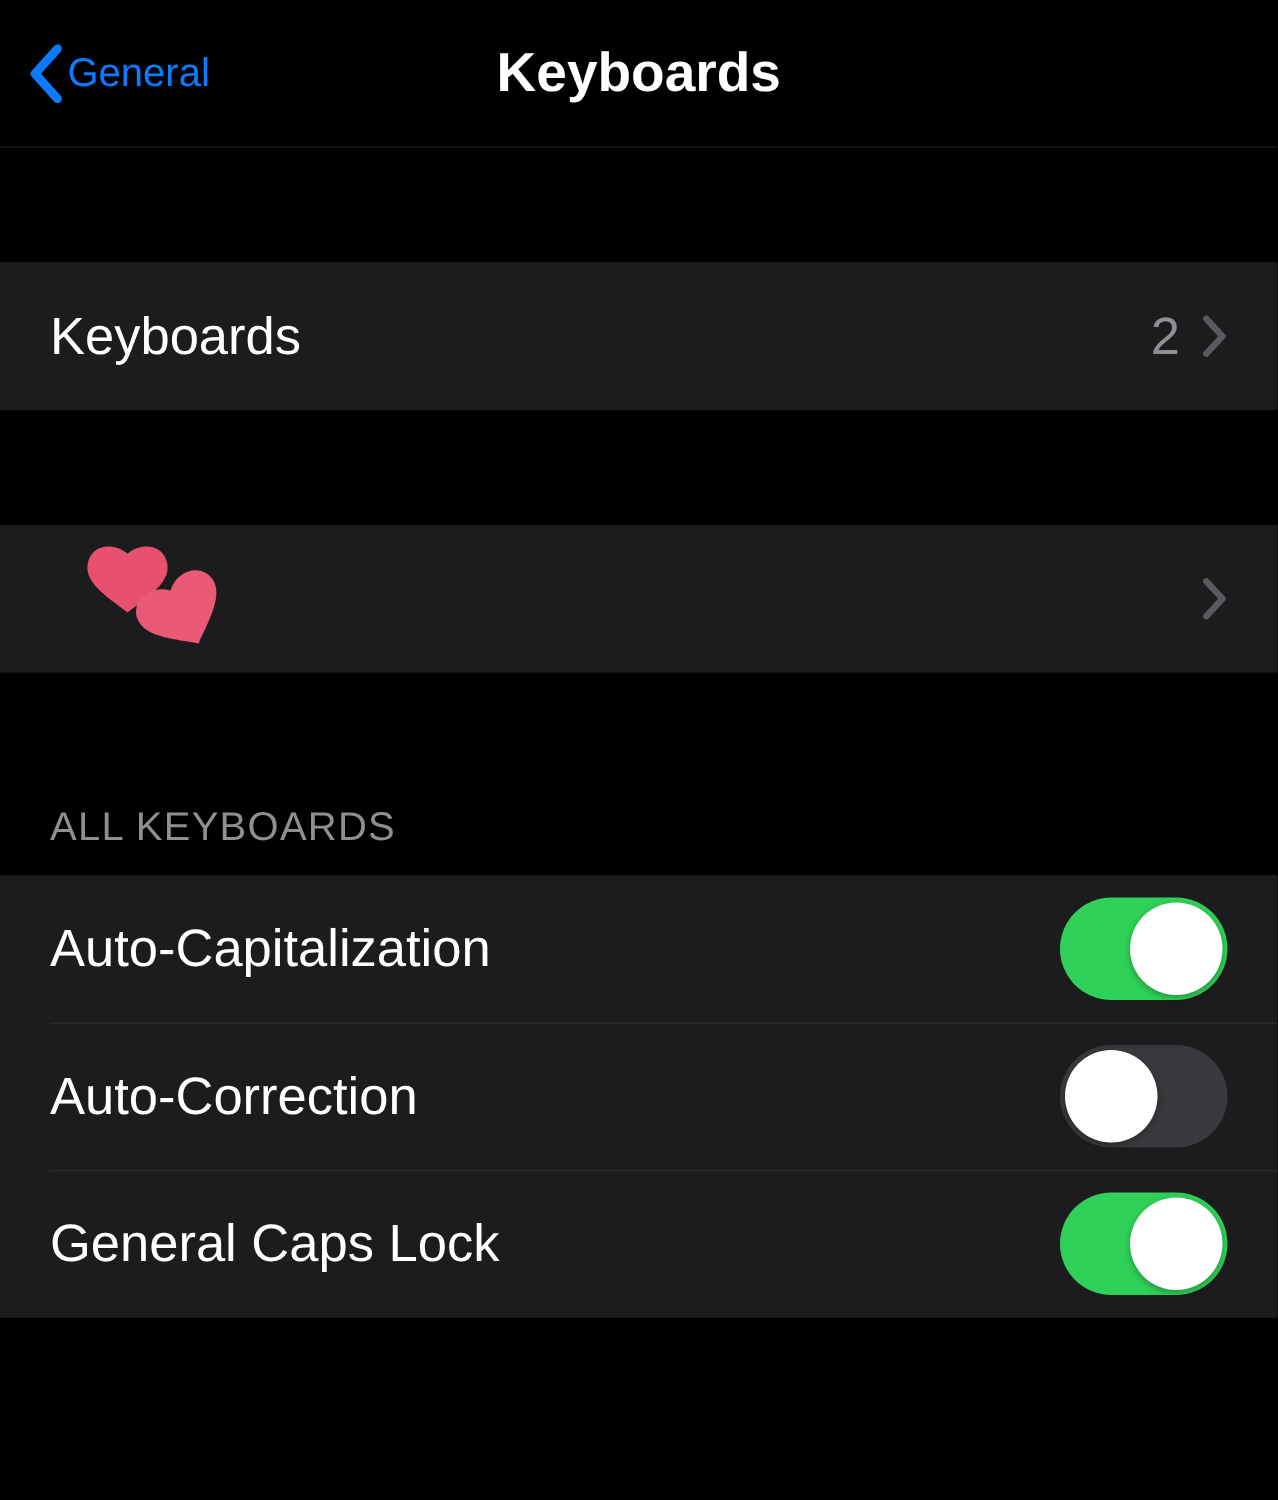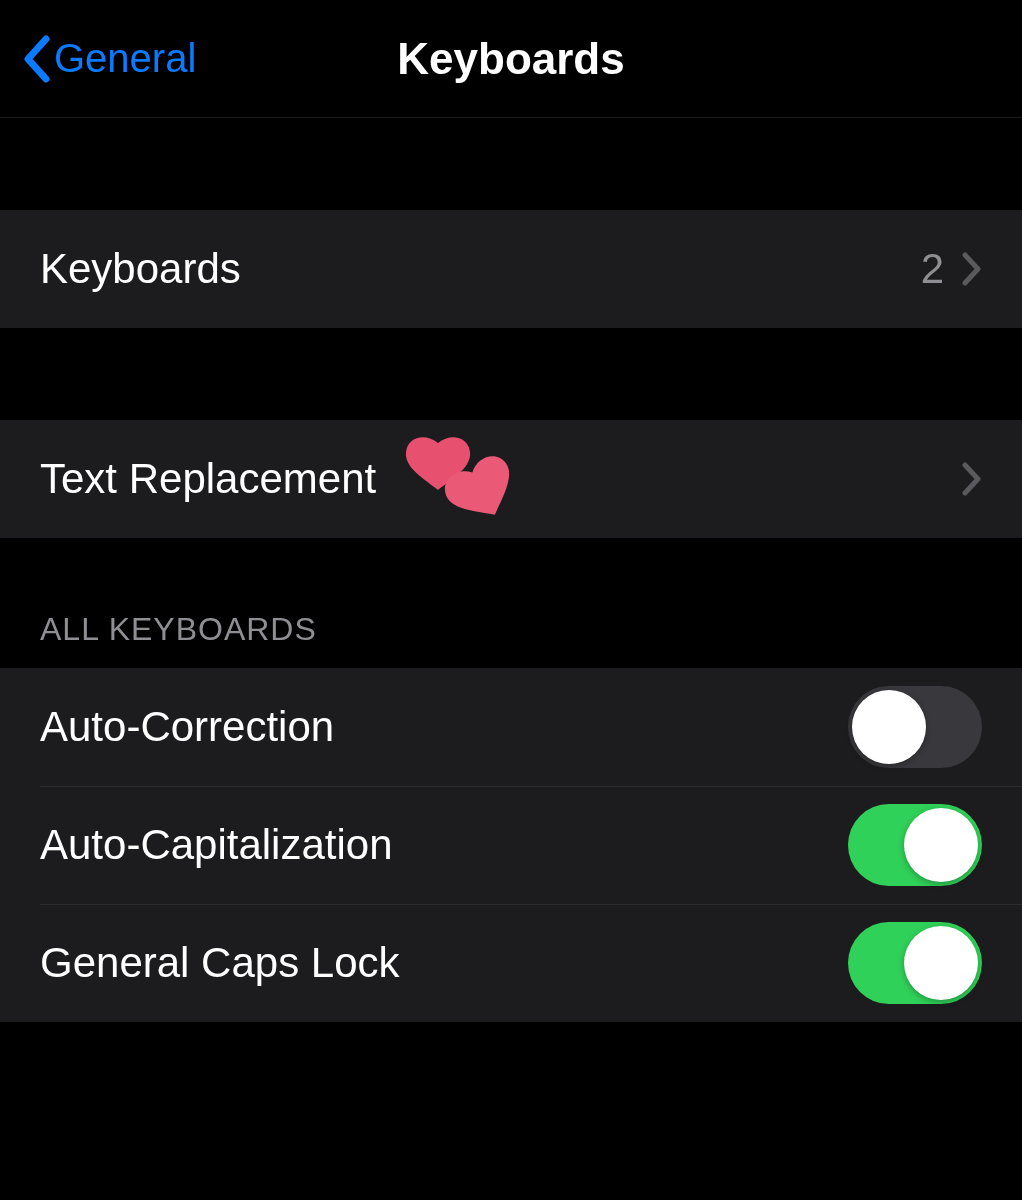--- a/index.html
+++ b/index.html
@@ -24,21 +24,21 @@
       background: #000;
       border-bottom: 1px solid #1a1a1a;
     }
     .back-button {
       position: absolute;
       left: 22px;
       display: flex;
       align-items: center;
       gap: 4px;
       color: #0a7aff;
-      font-size: 40px;
+      font-size: 32px;
       font-weight: 400;
       cursor: pointer;
     }
     .back-chevron {
       width: 28px;
       height: 48px;
     }
     .nav-title {
       font-size: 44px;
       font-weight: 600;
@@ -46,21 +46,21 @@
     }
     .spacer-large {
       height: 92px;
       background: #000;
     }
     .spacer-medium {
       height: 92px;
       background: #000;
     }
     .section-header-spacer {
-      height: 130px;
+      height: 162px;
       background: #000;
       display: flex;
       align-items: flex-end;
       padding: 0 40px 20px 40px;
     }
     .section-header {
       font-size: 32px;
       font-weight: 400;
       color: #8e8e93;
       letter-spacing: 1px;
@@ -163,23 +163,20 @@
     <svg class="chevron-right" viewBox="0 0 10 17" fill="none">
       <path d="M1.5 1.5 L8 8.5 L1.5 15.5" stroke="#5a5a5e" stroke-width="2.5" stroke-linecap="round" stroke-linejoin="round"></path>
     </svg>
   </div>
 </div>
 
 <div class="spacer-medium"></div>
 
 <div class="group">
   <div class="cell">
-    <span class="cell-label" style="flex:0 0 auto;">
-      <span>Text Replacement</span>
-    </span>
     <svg class="hearts-icon" viewBox="0 0 150 90">
 
       <path d="M 50 15 
                C 38 5, 20 8, 18 24 
                C 16 40, 38 52, 50 62 
                C 62 52, 84 40, 82 24 
                C 80 8, 62 5, 50 15 Z" fill="#e8506f"></path>
 
       <g transform="translate(90,55) rotate(-28)">
         <path d="M 0 -12 
@@ -195,30 +192,30 @@
     </svg>
   </div>
 </div>
 
 <div class="section-header-spacer">
   <div class="section-header">ALL KEYBOARDS</div>
 </div>
 
 <div class="group">
   <div class="cell">
+    <span class="cell-label">Auto-Capitalization</span>
+    <div class="toggle on">
+      <div class="toggle-knob"></div>
+    </div>
+  </div>
+  <div class="cell">
     <span class="cell-label">Auto-Correction</span>
     <div class="toggle off">
       <div class="toggle-knob"></div>
     </div>
   </div>
   <div class="cell">
-    <span class="cell-label">Auto-Capitalization</span>
-    <div class="toggle on">
-      <div class="toggle-knob"></div>
-    </div>
-  </div>
-  <div class="cell">
     <span class="cell-label">General Caps Lock</span>
     <div class="toggle on">
       <div class="toggle-knob"></div>
     </div>
   </div>
 </div>
 
 </body></html>

